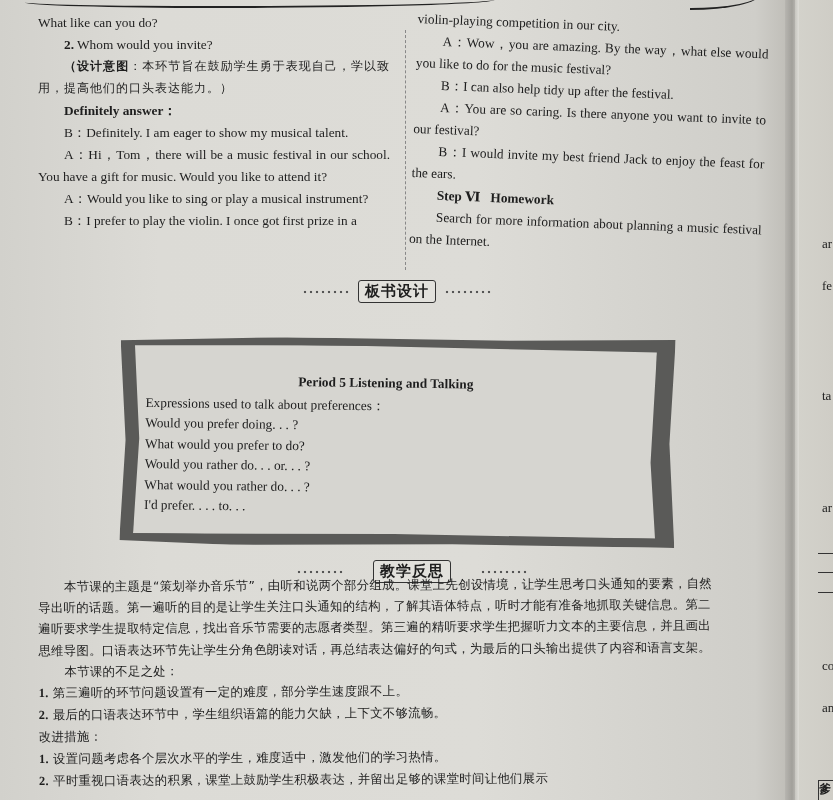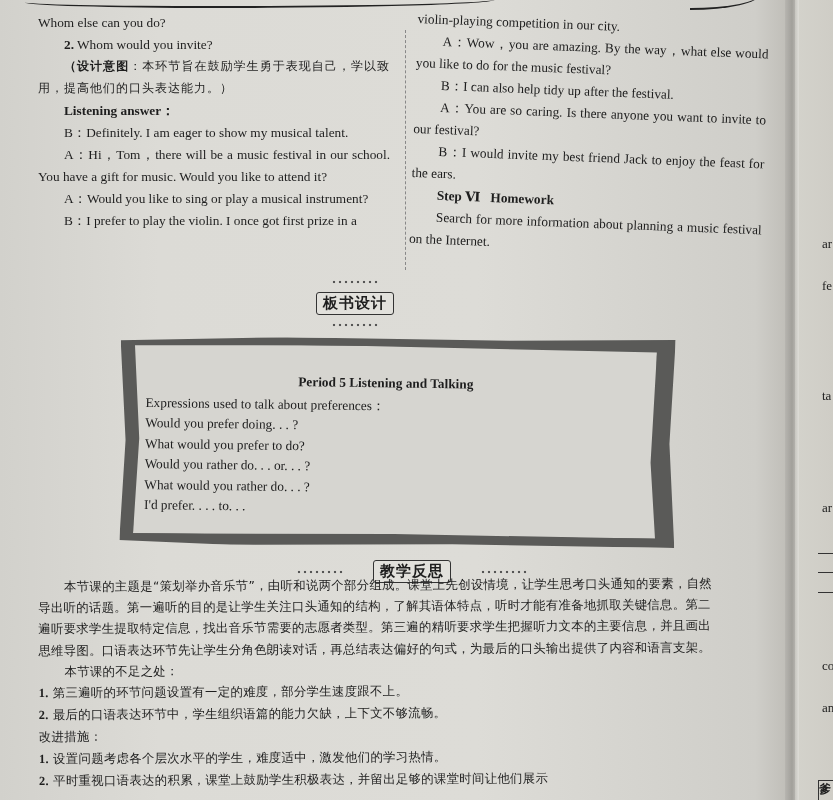--- a/index.html
+++ b/index.html
@@ -64,43 +64,43 @@
 </style>
 </head>
 <body>
 
 <div class="page"></div>
 <div class="topcurve"></div>
 <div class="topcurve2"></div>
 <div class="shadow-band"></div>
 
 <div class="col col-left">
-  <p class="p">Whom else can you do?</p>
+  <p class="p">What like can you do?</p>
   <p class="p ind"><span class="bold">2.</span><span> Whom would you invite?</span></p>
   <p class="p ind cn"><span class="bold">（设计意图</span><span>：本环节旨在鼓励学生勇于表现自己，学以致用，提高他们的口头表达能力。）</span></p>
-  <p class="p ind bold">Listening answer：</p>
+  <p class="p ind bold">Definitely answer：</p>
   <p class="p ind">B：Definitely. I am eager to show my musical talent.</p>
   <p class="p ind">A：Hi，Tom，there will be a music festival in our school. You have a gift for music. Would you like to attend it?</p>
   <p class="p ind">A：Would you like to sing or play a musical instrument?</p>
   <p class="p ind">B：I prefer to play the violin. I once got first prize in a</p>
 </div>
 
 <div class="divider-v"></div>
 
 <div class="col col-right">
   <p class="p">violin-playing competition in our city.</p>
   <p class="p ind">A：Wow，you are amazing. By the way，what else would you like to do for the music festival?</p>
   <p class="p ind">B：I can also help tidy up after the festival.</p>
   <p class="p ind">A：You are so caring. Is there anyone you want to invite to our festival?</p>
   <p class="p ind">B：I would invite my best friend Jack to enjoy the feast for the ears.</p>
   <p class="p ind bold"><span>Step Ⅵ</span>&nbsp;&nbsp;&nbsp;<span>Homework</span></p>
   <p class="p ind">Search for more information about planning a music festival on the Internet.</p>
 </div>
 
-<div class="section-title" style="left:316px; top:280px;flex-direction:column;">
+<div class="section-title" style="left:302px; top:280px;">
   <span class="dots"></span>
   <span class="boxtitle">板书设计</span>
   <span class="dots"></span>
 </div>
 
 <div class="board"></div>
 <div class="board-inner"></div>
 <div class="board-content">
   <p class="board-title">Period 5    Listening and Talking</p>
   <p class="p">Expressions used to talk about preferences：</p>

